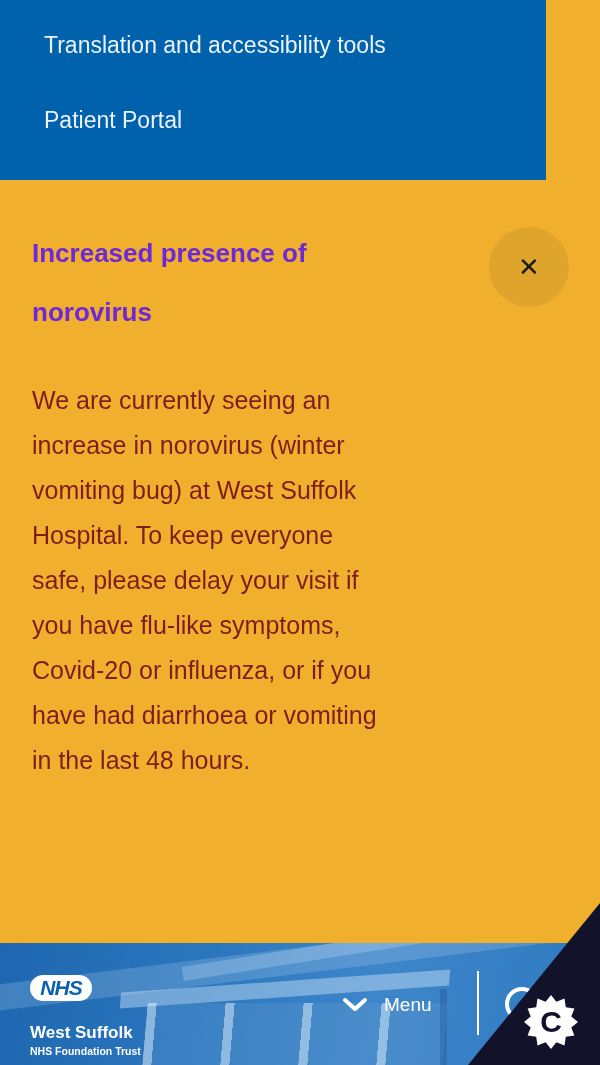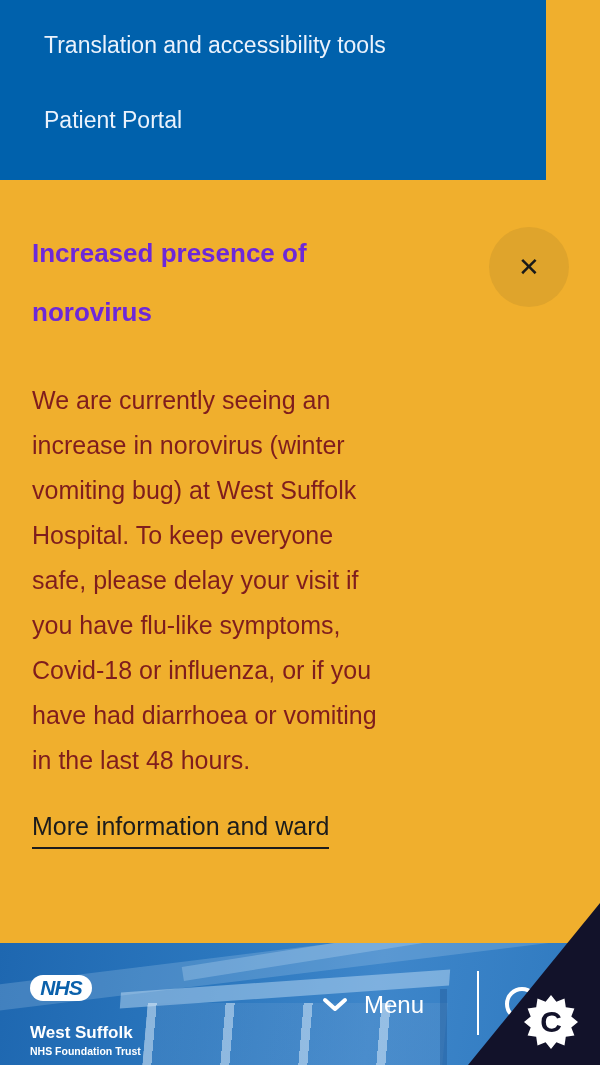--- a/index.html
+++ b/index.html
@@ -60,22 +60,22 @@
     display:flex;align-items:center;justify-content:center;
   }
   .nhs-box span{
     color:#0B61AB;font-weight:700;font-style:italic;font-size:21px;
     letter-spacing:-1px;transform:scaleY(.95);
   }
   .logo-org{color:#FFFFFF;font-size:17px;font-weight:700;margin-top:22px;line-height:19px;}
   .logo-sub{color:#FFFFFF;font-size:10.5px;font-weight:700;margin-top:3px;line-height:12px;}
   
   .menu-btn{
-    position:absolute;left:322px;top:46px;height:32px;border:none;background:transparent;
-    display:flex;align-items:center;gap:16px;color:#FFFFFF;font-size:24px;
+    position:absolute;left:342px;top:46px;height:32px;border:none;background:transparent;
+    display:flex;align-items:center;gap:16px;color:#FFFFFF;font-size:19px;
     font-family:"Liberation Sans",sans-serif;cursor:pointer;padding:0;
   }
   .hdr-divider{position:absolute;left:477px;top:28px;width:2px;height:64px;background:#FFFFFF;}
   .search-ring{
     position:absolute;left:505px;top:44px;width:26px;height:26px;border-radius:50%;
     border:4px solid #FFFFFF;cursor:pointer;background:transparent;
   }
   
   .cookie-corner{
     position:absolute;left:468px;top:903px;width:132px;height:162px;
@@ -106,26 +106,26 @@
       <span class="h-line">Increased presence of</span>
       <span class="h-line">norovirus</span>
     </h2>
     <div class="alert-body">
       <span class="b-line">We are currently seeing an</span>
       <span class="b-line">increase in norovirus (winter</span>
       <span class="b-line">vomiting bug) at West Suffolk</span>
       <span class="b-line">Hospital. To keep everyone</span>
       <span class="b-line">safe, please delay your visit if</span>
       <span class="b-line">you have flu-like symptoms,</span>
-      <span class="b-line">Covid-18 or influenza, or if you</span>
+      <span class="b-line">Covid-20 or influenza, or if you</span>
       <span class="b-line">have had diarrhoea or vomiting</span>
       <span class="b-line">in the last 48 hours.</span>
     </div>
     <a class="alert-link">
-      <span class="l-line">More information and ward</span><br>
+      <br>
     </a>
   </div>
 
   <div class="site-header">
     <div class="ph-shape ph-streak1"></div>
     <div class="ph-shape ph-streak2"></div>
     <div class="ph-shape ph-canopy"></div>
     <div class="ph-shape ph-windows"></div>
     <div class="ph-shape ph-post"></div>
 

